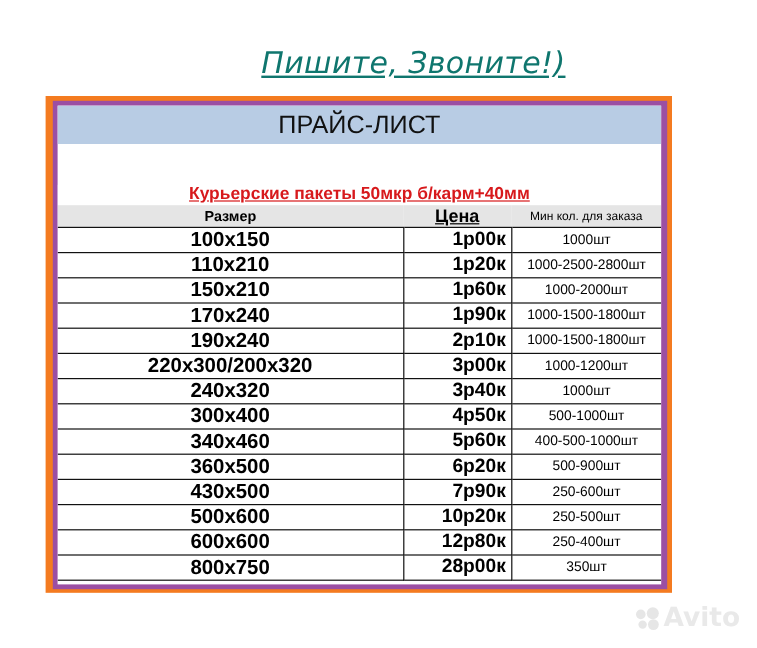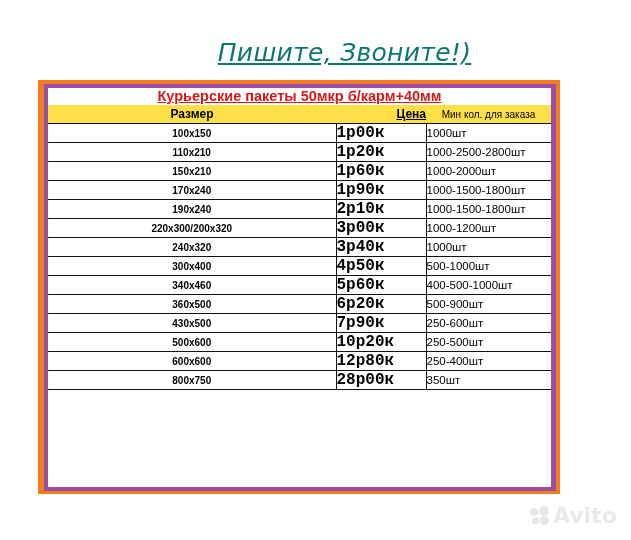--- a/index.html
+++ b/index.html
@@ -23,56 +23,57 @@
   .sheet {
     position:absolute; left:4px; top:4px; right:5px; bottom:4px;
     background:#ffffff; overflow:hidden;
   }
   .title-band {
     height:32px; background:#b8cce4; text-align:center;
     font-size:21px; line-height:34px; color:#111;
   }
   .subtitle {
     height:17px; background:#ffffff; text-align:center; color:#d7191c;
-    font-weight:bold; font-size:14.5px; line-height:17px; text-decoration:underline;
+    font-weight:bold; font-size:14.5px; line-height:17px; text-decoration:underline;margin-top:34px;
   }
   table { border-collapse:collapse; width:100%; table-layout:fixed; }
   th {
-    background:#fde047; height:18px; padding:0; font-weight:bold; color:#000;
+    background:#e5e5e5; height:18px; padding:0; font-weight:bold; color:#000;
     border-bottom:1.5px solid #111;
   }
   th.c-size { font-size:12px; }
-  th.c-price { font-size:12px; text-align:right;text-decoration:underline; }
+  th.c-price { font-size:15px; text-align:center;text-decoration:underline; }
   th.c-min { font-size:10px; font-weight:normal; }
   td {
     height:17.3px; padding:0; border-bottom:1.5px solid #111; color:#000;
     white-space:nowrap; overflow:hidden;
   }
-  td.c-size { text-align:center; font-weight:bold; font-size:10px; border-right:1.5px solid #111; }
-  td.c-price { text-align:left; font-weight:bold; font-size:16px; padding-right:4px; border-right:1.5px solid #111; font-family:Liberation Mono, monospace; }
-  td.c-min { text-align:left; font-size:11.5px; }
+  td.c-size { text-align:center; font-weight:bold; font-size:17px; border-right:1.5px solid #111; }
+  td.c-price { text-align:right; font-weight:bold; font-size:16px; padding-right:4px; border-right:1.5px solid #111; font-family:Liberation Sans, sans-serif; }
+  td.c-min { text-align:center; font-size:11.5px; }
   col.w1 { width:288px; }
   col.w2 { width:90px; }
   col.w3 { width:125px; }
   .watermark {
     position:absolute; left:530px; top:503px; color:#e9e9e9;
     font-size:22px; font-weight:bold; font-family:"DejaVu Sans", sans-serif;
     display:flex; align-items:center; gap:3px;
   }
   .wm-dots { position:relative; width:20px; height:20px; }
   .wm-dots span { position:absolute; border-radius:50%; background:#e6e6e6; }
 </style>
 </head>
 <body>
 
 <div class="headline">Пишите, Звоните!)</div>
 
 <div class="frame-orange">
   <div class="frame-purple">
     <div class="sheet">
+      <div class="title-band">ПРАЙС-ЛИСТ</div>
       <div class="subtitle">Курьерские пакеты 50мкр б/карм+40мм</div>
       <table>
         <colgroup>
             <col class="w1">
             <col class="w2">
             <col class="w3">
           </colgroup>
         <thead>
           <tr>
             <th class="c-size">Размер</th>

